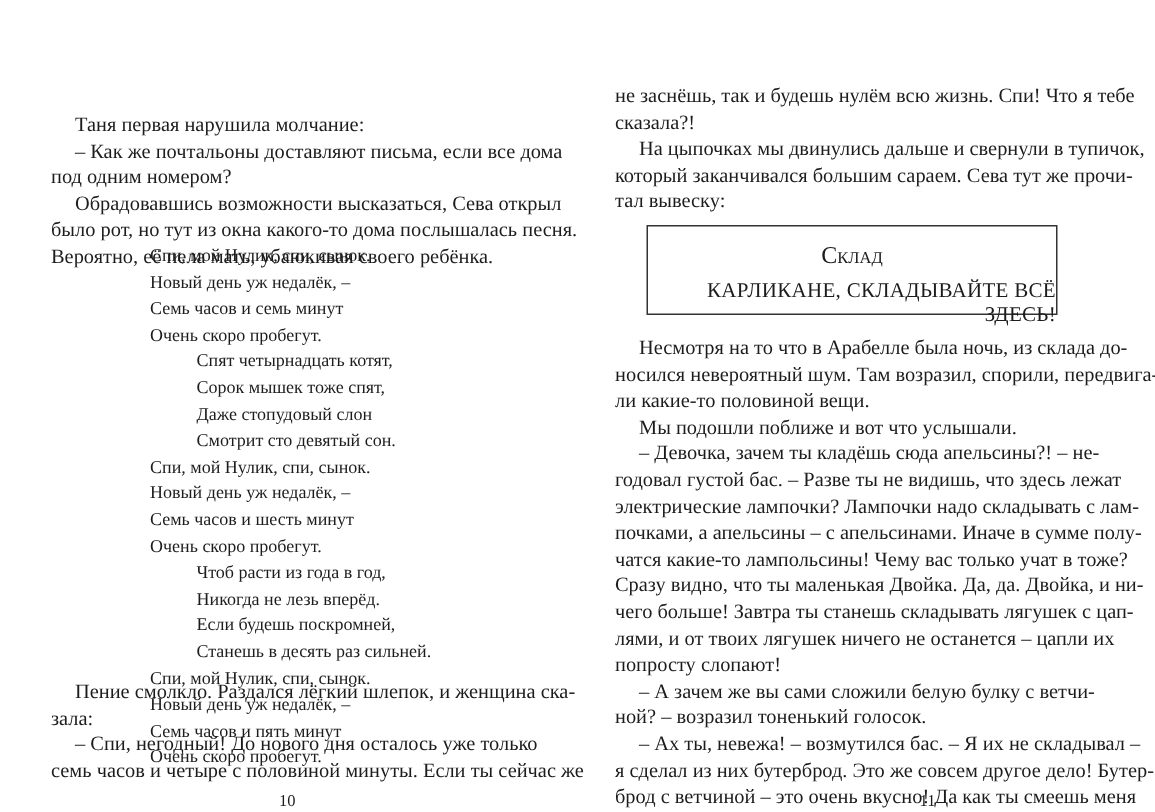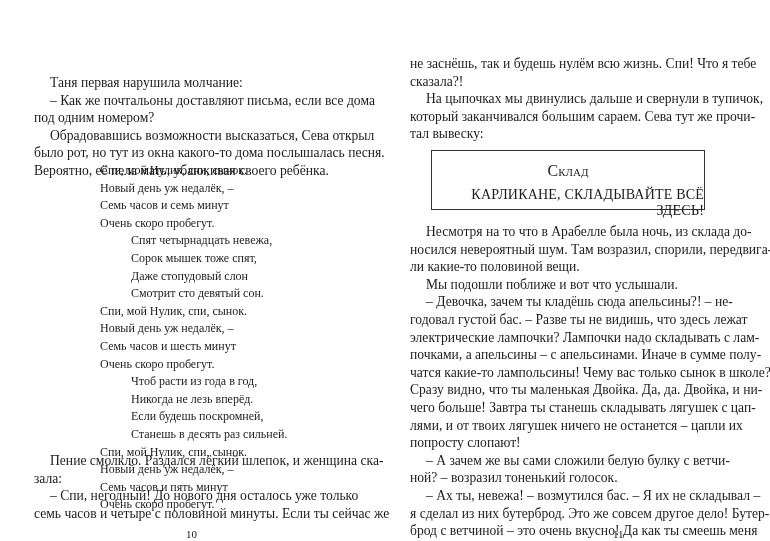--- a/index.html
+++ b/index.html
@@ -31,21 +31,21 @@
     <span class="line just ind">Обрадовавшись возможности высказаться, Сева открыл</span>
     <span class="line just">было рот, но тут из окна какого-то дома послышалась песня.</span>
     <span class="line">Вероятно, её пела мать, убаюкивая своего ребёнка.</span>
   </div>
 
   <div class="verse" style="left:100px; top:150px;">
     <span class="v">Спи, мой Нулик, спи, сынок.</span>
     <span class="v">Новый день уж недалёк, –</span>
     <span class="v">Семь часов и семь минут</span>
     <span class="v">Очень скоро пробегут.</span>
-    <span class="v i">Спят четырнадцать невежа,</span>
+    <span class="v i">Спят четырнадцать котят,</span>
     <span class="v i">Сорок мышек тоже спят,</span>
     <span class="v i">Даже стопудовый слон</span>
     <span class="v i">Смотрит сто девятый сон.</span>
     <span class="v">Спи, мой Нулик, спи, сынок.</span>
     <span class="v">Новый день уж недалёк, –</span>
     <span class="v">Семь часов и шесть минут</span>
     <span class="v">Очень скоро пробегут.</span>
     <span class="v i">Чтоб расти из года в год,</span>
     <span class="v i">Никогда не лезь вперёд.</span>
     <span class="v i">Если будешь поскромней,</span>
@@ -82,21 +82,21 @@
 
   <div class="p" style="left:25px; top:211px; width:318px;">
     <span class="line just ind">Несмотря на то что в Арабелле была ночь, из склада до-</span>
     <span class="line just">носился невероятный шум. Там возразил, спорили, передвига-</span>
     <span class="line">ли какие-то половиной вещи.</span>
     <span class="line ind">Мы подошли поближе и вот что услышали.</span>
     <span class="line just ind">– Девочка, зачем ты кладёшь сюда апельсины?! – не-</span>
     <span class="line just">годовал густой бас. – Разве ты не видишь, что здесь лежат</span>
     <span class="line just">электрические лампочки? Лампочки надо складывать с лам-</span>
     <span class="line just">почками, а апельсины – с апельсинами. Иначе в сумме полу-</span>
-    <span class="line just">чатся какие-то лампольсины! Чему вас только сынок в школе?</span>
+    <span class="line just">чатся какие-то лампольсины! Чему вас только учат в тоже?</span>
     <span class="line just">Сразу видно, что ты маленькая Двойка. Да, да. Двойка, и ни-</span>
     <span class="line just">чего больше! Завтра ты станешь складывать лягушек с цап-</span>
     <span class="line just">лями, и от твоих лягушек ничего не останется – цапли их</span>
     <span class="line">попросту слопают!</span>
     <span class="line just ind">– А зачем же вы сами сложили белую булку с ветчи-</span>
     <span class="line">ной? – возразил тоненький голосок.</span>
     <span class="line just ind">– Ах ты, невежа! – возмутился бас. – Я их не складывал –</span>
     <span class="line just">я сделал из них бутерброд. Это же совсем другое дело! Бутер-</span>
     <span class="line just">брод с ветчиной – это очень вкусно! Да как ты смеешь меня</span>
     <span class="line just">учить?! Сперва доживи до моего возраста, тогда и учи других.</span>

